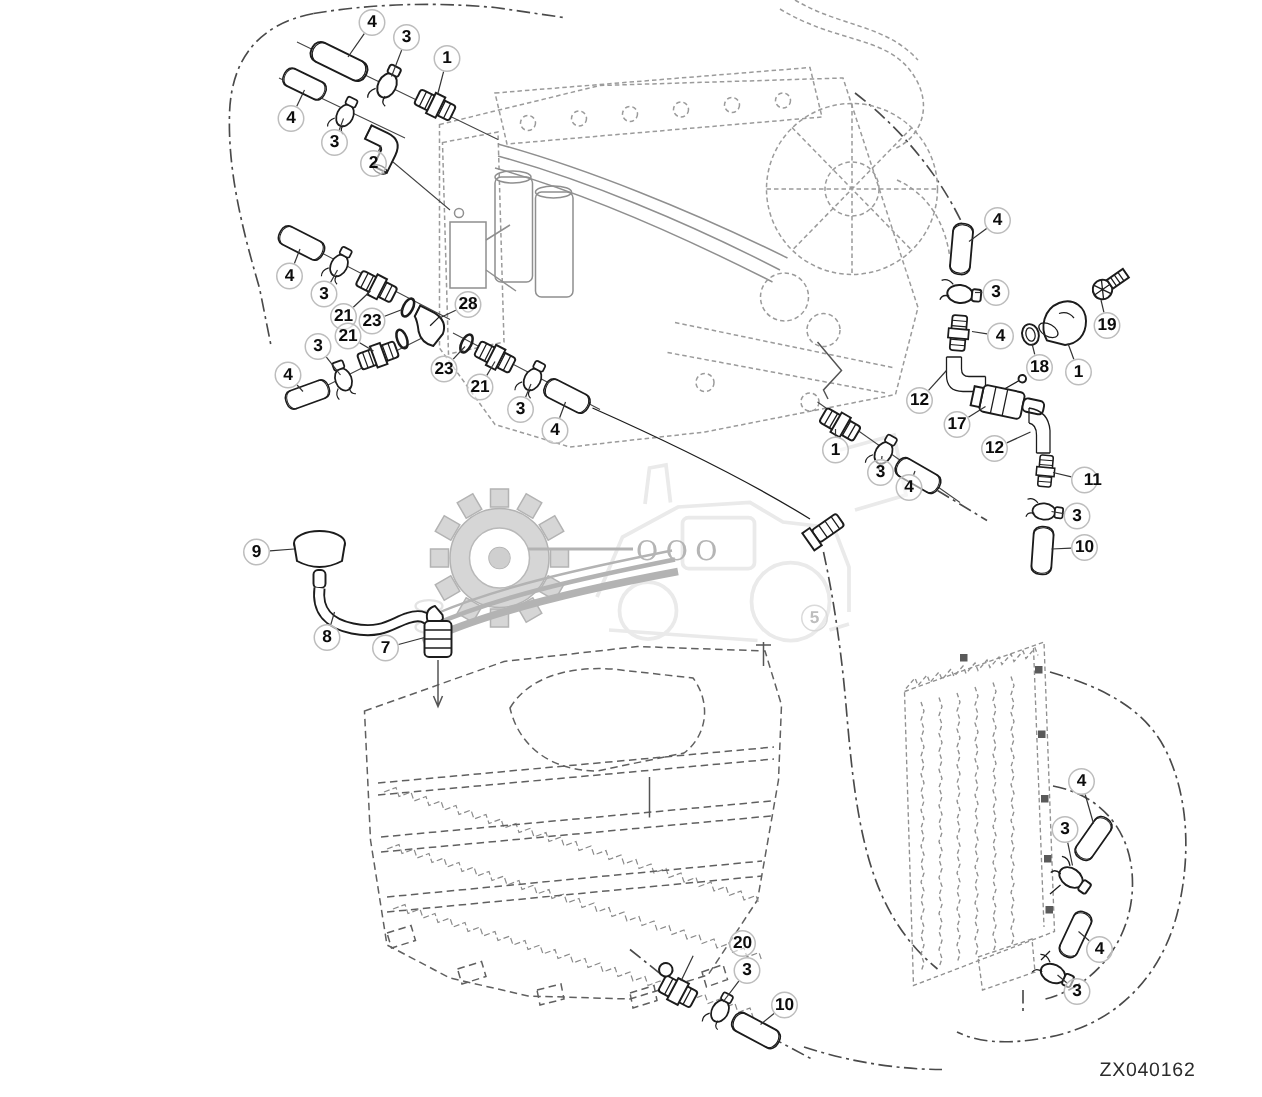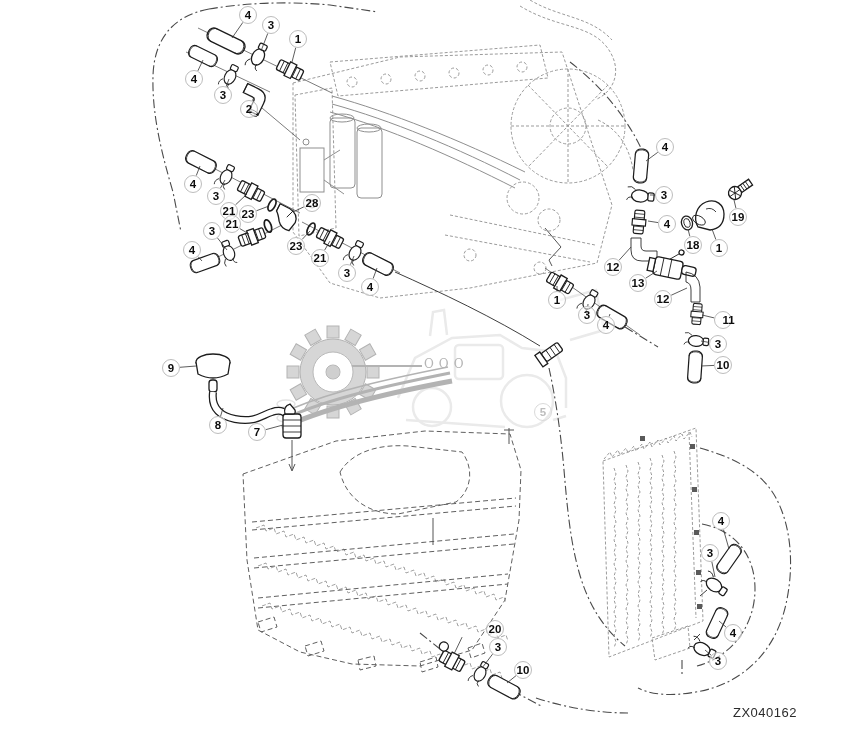--- a/index.html
+++ b/index.html
@@ -13,21 +13,21 @@
   .tk  {stroke:#606060;stroke-width:1;fill:none;stroke-dasharray:5 3;}
   .tkz {stroke:#8a8a8a;stroke-width:.8;fill:none;stroke-dasharray:4 2;}
   .cool{stroke:#909090;stroke-width:.9;fill:none;stroke-dasharray:3 2;}
   .pt  {stroke:#1c1c1c;stroke-width:1.3;fill:#fff;}
   .ptl {stroke:#1c1c1c;stroke-width:.85;fill:none;}
   .axis{stroke:#444;stroke-width:.7;fill:none;}
   .sol {stroke:#555;stroke-width:1;fill:none;}
   
   #watermark{position:absolute;left:0;top:0;width:841px;height:731px;z-index:1;}
   #wm-ooo{position:absolute;left:424px;top:357px;font-family:"DejaVu Serif",serif;
-          font-size:12px;letter-spacing:5px;color:#b5b5b5;}
+          font-size:18px;letter-spacing:5px;color:#b5b5b5;}
   #wm-name{position:absolute;left:343px;top:378px;font-family:"DejaVu Serif",serif;
            font-weight:bold;font-size:32px;letter-spacing:1px;color:#bcbcbc;}
   
   #callout-layer{position:absolute;left:0;top:0;width:841px;height:731px;z-index:3;}
   .callout{position:absolute;width:18px;height:18px;border:1.5px solid #bdbdbd;border-radius:50%;
            background:rgba(255,255,255,.55);display:flex;align-items:center;justify-content:center;
            font-weight:bold;font-size:11.5px;color:#0d0d0d;box-sizing:border-box;}
   .callout.ghost{border-color:#dadada;color:#bdbdbd;background:transparent;}
   #leader-svg{position:absolute;left:0;top:0;z-index:2;}
   #part-code{position:absolute;right:44px;top:705px;font-size:13px;color:#2b2b2b;
@@ -372,21 +372,21 @@
       <div class="callout" style="left: 548px; top: 291px;">1</div>
       <div class="callout" style="left: 578px; top: 306px;">3</div>
       <div class="callout" style="left: 597px; top: 316px;">4</div>
       <div class="callout" style="left: 656px; top: 138px;">4</div>
       <div class="callout" style="left: 655px; top: 186px;">3</div>
       <div class="callout" style="left: 658px; top: 215px;">4</div>
       <div class="callout" style="left: 729px; top: 208px;">19</div>
       <div class="callout" style="left: 684px; top: 236px;">18</div>
       <div class="callout" style="left: 710px; top: 239px;">1</div>
       <div class="callout" style="left: 604px; top: 258px;">12</div>
-      <div class="callout" style="left: 629px; top: 274px;">13</div>
+      <div class="callout" style="left: 629px; top: 274px;">17</div>
       <div class="callout" style="left: 654px; top: 290px;">12</div>
       <div class="callout" style="left: 714px; top: 311px; padding-left: 11px;">11</div>
       <div class="callout" style="left: 709px; top: 335px;">3</div>
       <div class="callout" style="left: 714px; top: 356px;">10</div>
       <div class="callout" style="left: 162px; top: 359px;">9</div>
       <div class="callout" style="left: 209px; top: 416px;">8</div>
       <div class="callout" style="left: 248px; top: 423px;">7</div>
       <div class="callout ghost" style="left: 534px; top: 403px;">5</div>
       <div class="callout" style="left: 457px; top: 620px; margin-left: 29px;">20</div>
       <div class="callout" style="left: 489px; top: 638px;">3</div>

